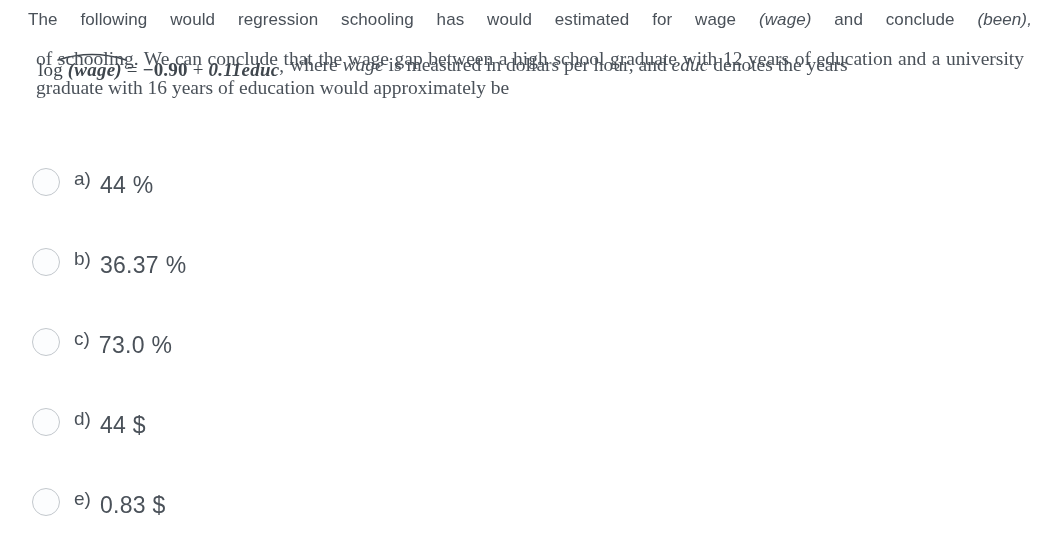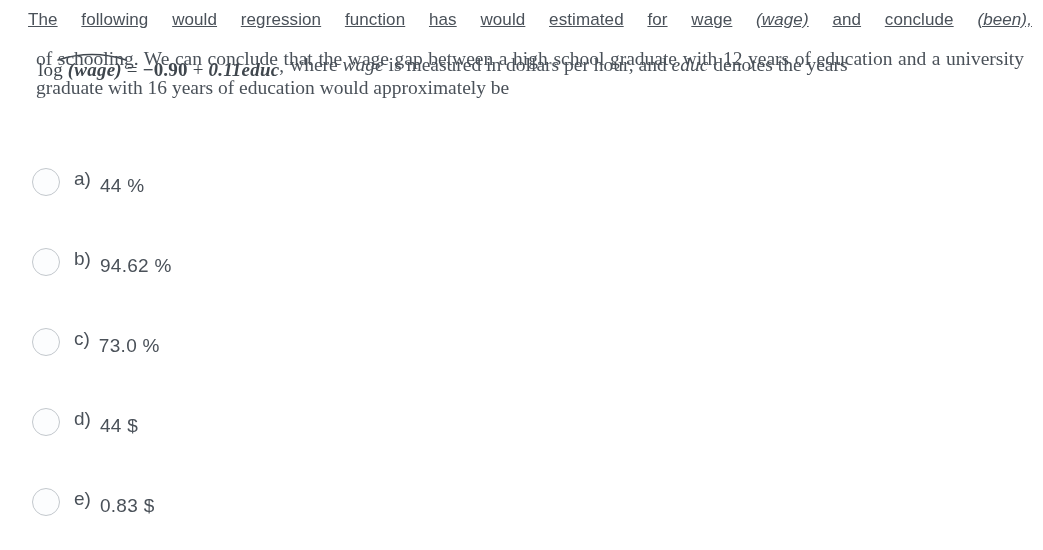--- a/index.html
+++ b/index.html
@@ -36,21 +36,20 @@
     text-align: justify;
     text-justify: inter-word;
     width: 100%;
     white-space: nowrap;
   }
   .q-line-sans {
     display: flex;
     flex-direction: row;
     justify-content: space-between;
     align-items: flex-end;
-    text-decoration: underline;
   }
 
   
   .eq-wrap {
     display: inline-block;
     position: relative;
     vertical-align: baseline;
     transform: translateY(5px);
     margin-right: 2px;
     margin-left: 10px;
@@ -155,40 +154,40 @@
     font-family: "Liberation Sans", sans-serif;
     font-size: 19px;
     color: #4a5159;
     margin-left: 14px;
     line-height: 1;
     position: relative;
     top: -4px;
   }
   .opt-text {
     font-family: "Liberation Sans", sans-serif;
-    font-size: 19px;
+    font-size: 23px;
     color: #4a5159;
     margin-left: 9px;
     line-height: 1;
     position: relative;
     top: 3px;
     letter-spacing: 0.3px;
   }
 </style>
 </head>
 <body>
 
 <div id="question-block">
 
   <div class="q-line-sans">
     <span>The</span>
     <span>following</span>
     <span>would</span>
     <span>regression</span>
-    <span>function</span>
+    <span>schooling</span>
     <span>has</span>
     <span>would</span>
     <span>estimated</span>
     <span>for</span>
     <span>wage</span>
     <span style="font-style:italic">(wage)</span>
     <span>and</span>
     <span>conclude</span>
     <span style="font-style:italic">(been),</span>
   </div>
@@ -216,21 +215,21 @@
 
   <div class="option-row">
     <span class="radio"></span>
     <span class="opt-letter">a)</span>
     <span class="opt-text">44 %</span>
   </div>
 
   <div class="option-row">
     <span class="radio"></span>
     <span class="opt-letter">b)</span>
-    <span class="opt-text">94.62 %</span>
+    <span class="opt-text">36.37 %</span>
   </div>
 
   <div class="option-row">
     <span class="radio"></span>
     <span class="opt-letter">c)</span>
     <span class="opt-text">73.0 %</span>
   </div>
 
   <div class="option-row">
     <span class="radio"></span>

